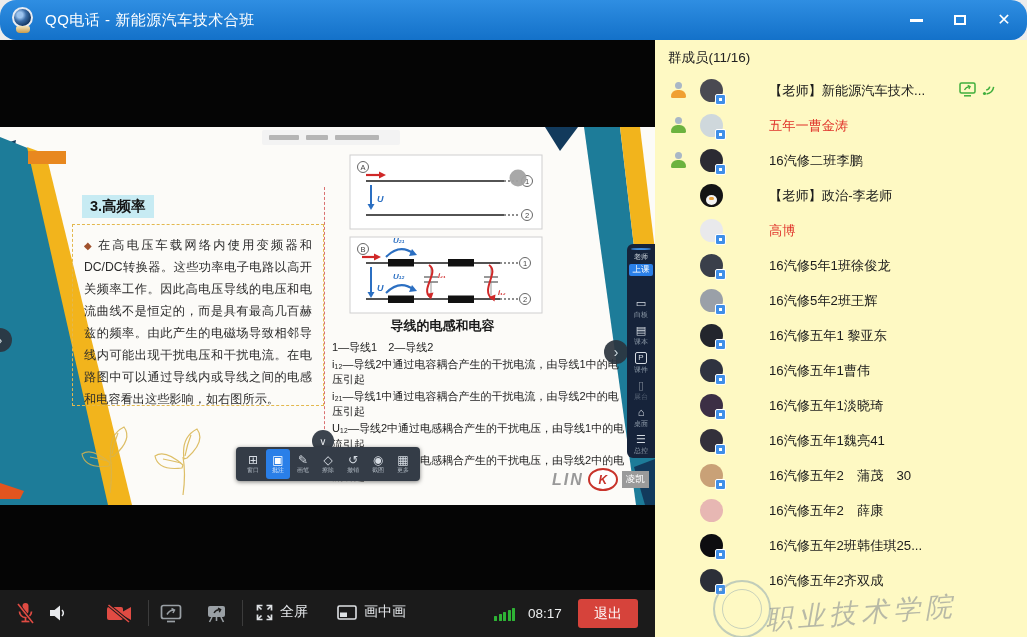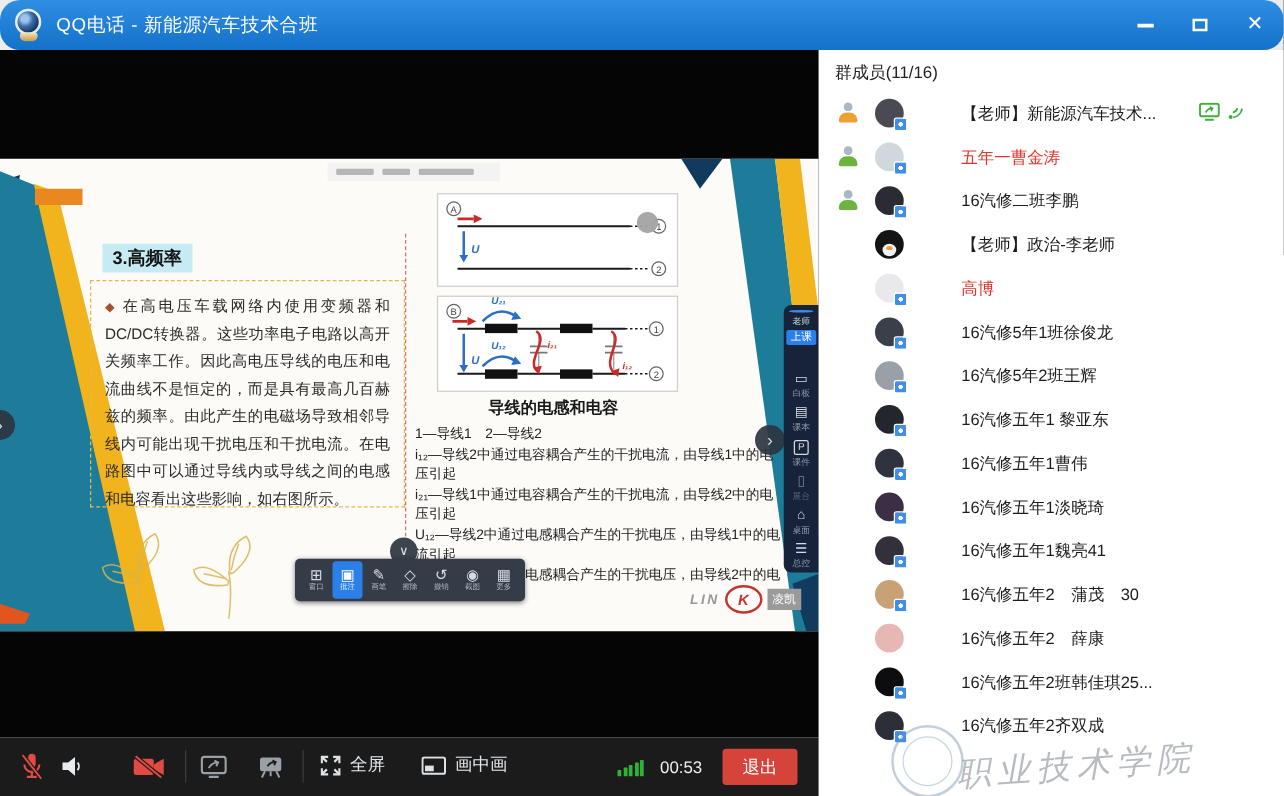--- a/index.html
+++ b/index.html
@@ -38,21 +38,21 @@
   .textbox .bullet{color:#a0522d;font-size:10px;margin-right:4px;}
   .red-divider{position:absolute;left:324px;top:60px;height:272px;border-left:1.6px dashed #cf4444;opacity:.75;}
   .caption{position:absolute;left:335px;top:190px;width:215px;text-align:center;
     font-weight:bold;font-size:13px;color:#1a1a1a;}
   .legend{position:absolute;left:332px;top:213px;width:294px;font-size:11px;
     line-height:1.42;color:#222;}
   .legend div{margin-bottom:1px;}
   .diagram-svg{position:absolute;left:330px;top:24px;}
   .leaves{position:absolute;left:78px;top:292px;}
   .logo{position:absolute;left:552px;top:341px;display:flex;align-items:center;gap:4px;}
-  .logo .lin{font-style:italic;font-weight:bold;color:#999;font-size:11px;letter-spacing:2px;}
+  .logo .lin{font-style:italic;font-weight:bold;color:#999;font-size:16px;letter-spacing:2px;}
   .logo .k{width:26px;height:19px;border:2.5px solid #c8332b;border-radius:50%;
     display:flex;align-items:center;justify-content:center;color:#c8332b;
     font-weight:bold;font-style:italic;font-size:12px;background:#fff;}
   .logo .badge{background:#9a9a9a;color:#fff;font-size:9.5px;padding:2px 4px;}
   .navc{position:absolute;width:24px;height:24px;border-radius:50%;background:#2c353f;
     color:#dfe3e6;display:flex;align-items:center;justify-content:center;
     font-size:14px;line-height:1;opacity:.92;}
   
   .annot{position:absolute;left:236px;top:407px;height:34px;background:#343c47;border-radius:4px;
     display:flex;align-items:center;padding:0 5px;gap:1px;box-shadow:0 1px 4px rgba(0,0,0,.5);}
@@ -85,21 +85,21 @@
   .cb{position:absolute;}
   .cdiv{position:absolute;top:10px;width:1px;height:26px;background:#3c3c3c;}
   .cb-label{color:#e3e6e9;font-size:14px;}
   .fsgroup,.pipgroup{position:absolute;top:13px;display:flex;align-items:center;gap:7px;color:#e3e6e9;}
   .signal{position:absolute;left:494px;top:17px;display:flex;align-items:flex-end;gap:1.5px;height:14px;}
   .signal i{display:block;width:3px;background:#2eb335;border-radius:.5px;}
   .timer{position:absolute;left:528px;top:16px;color:#eceeef;font-size:13.5px;}
   .exitbtn{position:absolute;left:578px;top:9px;width:60px;height:29px;background:#d6433b;color:#fff;
     font-size:14px;border-radius:3px;display:flex;align-items:center;justify-content:center;}
   
-  .members{position:absolute;left:655px;top:40px;width:372px;height:597px;background:#ffffff;overflow:hidden;}
+  .members{position:absolute;left:655px;top:40px;width:372px;height:597px;background:#fef9c3;overflow:hidden;}
   .mheader{padding:9px 0 4px 13px;font-size:13.5px;color:#222;}
   .mlist{position:absolute;left:0;top:33px;width:372px;}
   .mrow{position:relative;height:35px;display:flex;align-items:center;padding-left:45px;box-sizing:border-box;}
   .pstat{position:absolute;left:15px;top:9px;width:17px;height:16px;}
   .pstat::before{content:"";position:absolute;top:0;left:5px;width:7px;height:7px;border-radius:50%;background:#a9b7c6;}
   .pstat::after{content:"";position:absolute;bottom:0;left:1px;width:15px;height:8px;
     border-radius:8px 8px 2px 2px;background:currentColor;}
   .pstat.orange{color:#f0a032;} .pstat.green{color:#6cb33f;}
   .avatar{position:relative;width:23px;height:23px;border-radius:50%;margin-right:6px;flex:0 0 auto;}
   .vbadge{position:absolute;right:-3px;bottom:-3px;width:9px;height:9px;border-radius:2px;
@@ -389,21 +389,21 @@
       </svg>
       <span class="cb-label">画中画</span>
     </span>
     <span class="signal">
       <i style="height:5px"></i>
         <i style="height:7px"></i>
         <i style="height:9px"></i>
         <i style="height:11px"></i>
         <i style="height:13px"></i>
     </span>
-    <span class="timer">00:53</span>
+    <span class="timer">08:17</span>
     <span class="exitbtn">退出</span>
   </div>
 
   <div class="members">
     <div class="mheader">群成员(11/16)</div>
     <div class="mlist">
 
       <div class="mrow">
         <span class="pstat orange"></span>
         <span class="avatar" style="background:#4a4a52">

